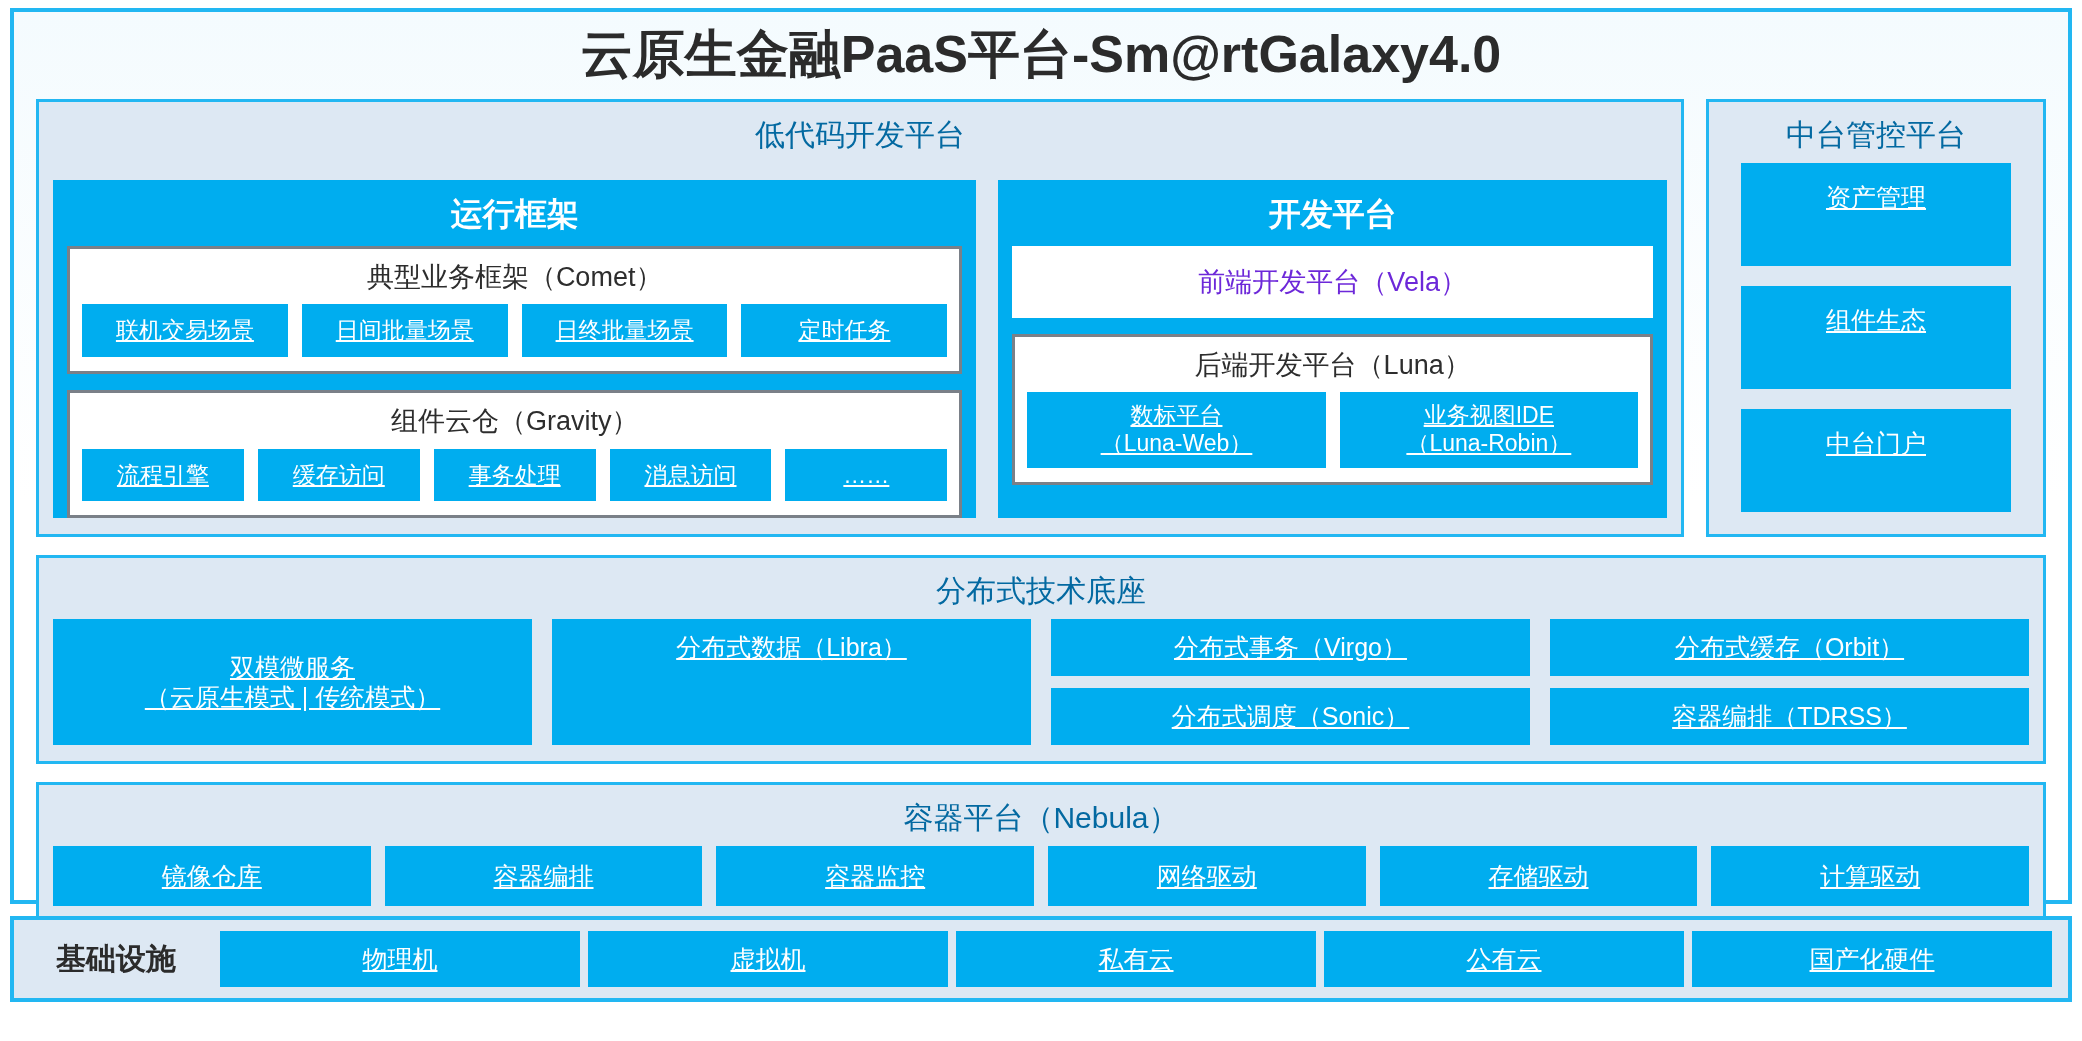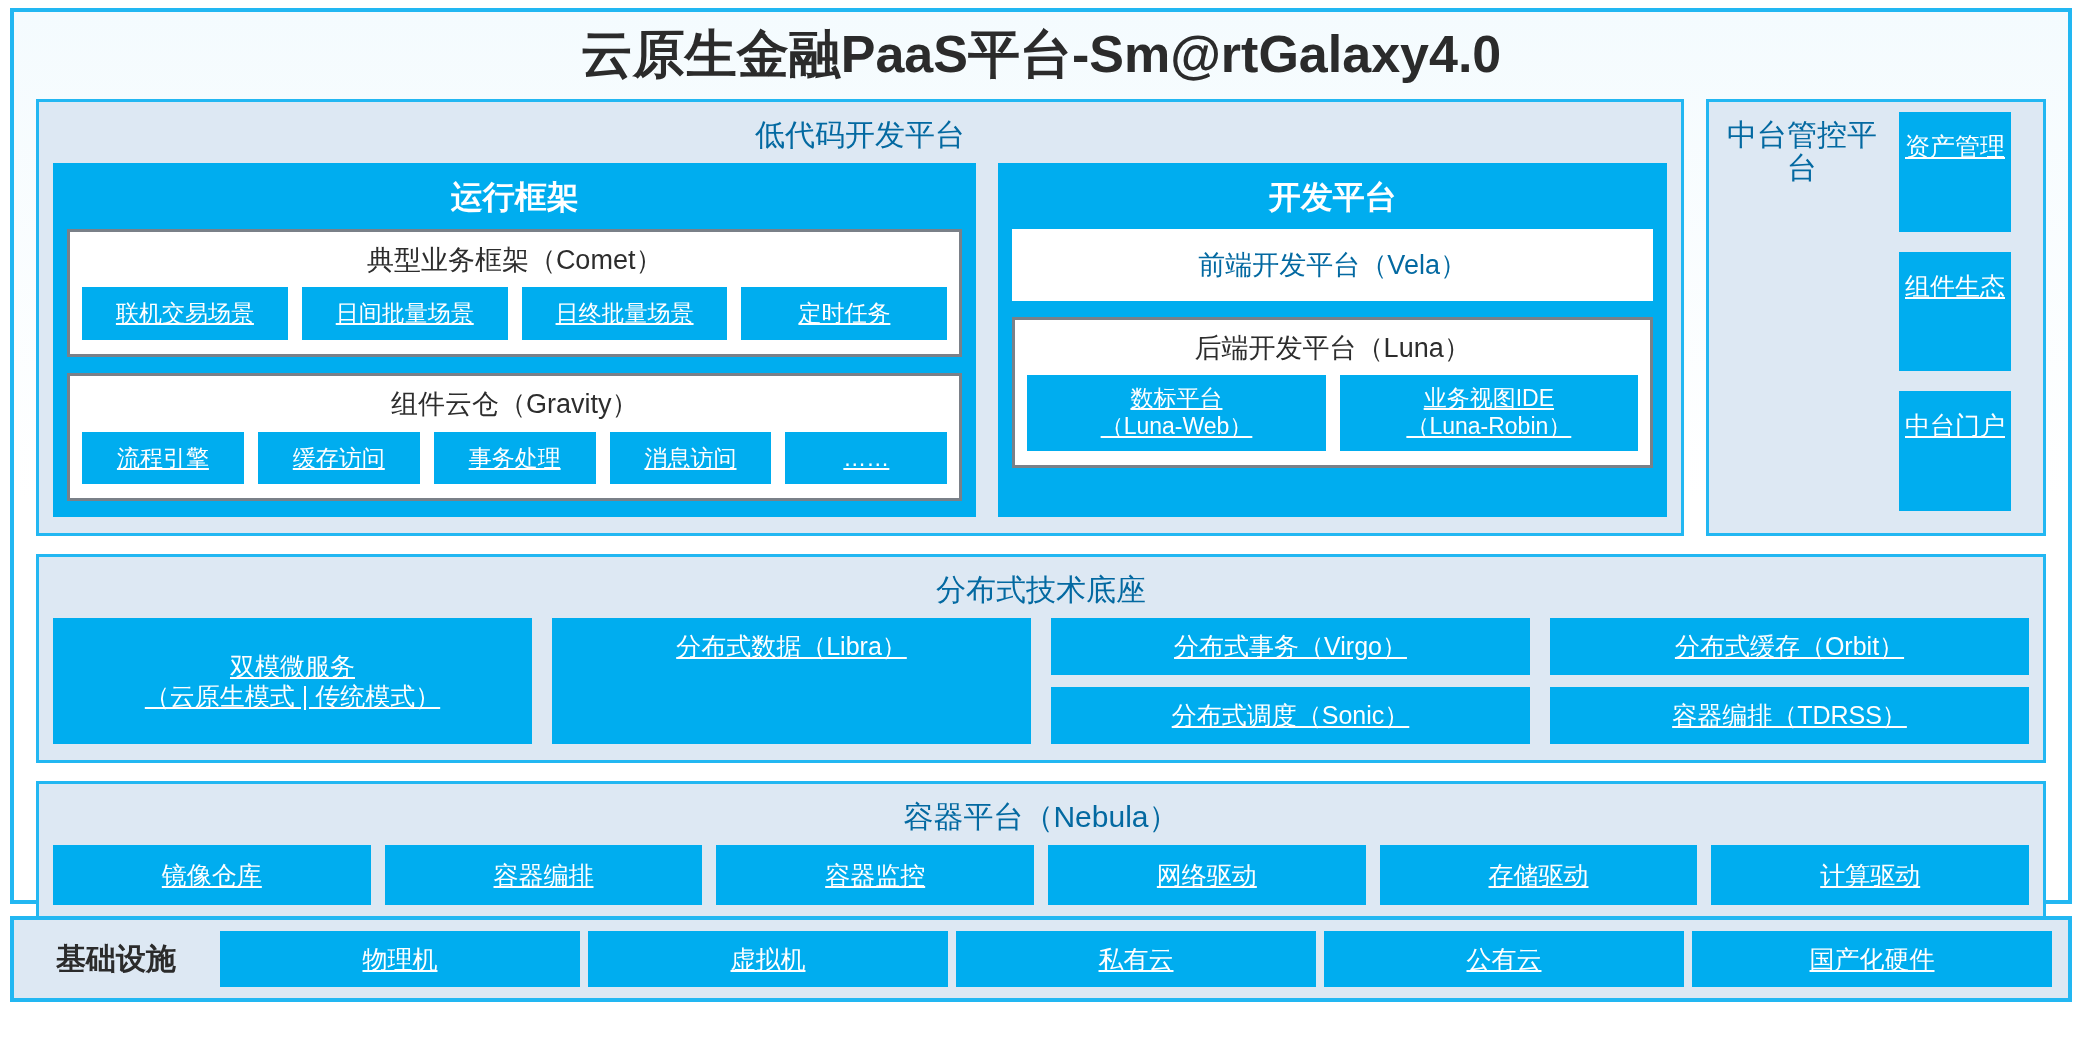--- a/index.html
+++ b/index.html
@@ -78,23 +78,24 @@
   .lowcode-body {
     display: flex;
     gap: 22px;
     align-items: stretch;
     flex: 1 1 auto;
   }
 
   .blue-card {
     background: #00ADEF;
     box-sizing: border-box;
-    padding: 12px 14px 16px 14px;
-    display: flex;
-    flex-direction: column;
+    padding: 12px 14px 0 14px;
+    display: flex;
+    flex-direction: column;
+    margin-top: 17px;
   }
   .blue-card-title {
     text-align: center;
     color: #ffffff;
     font-size: 32px;
     font-weight: bold;
     padding: 6px 0 14px 0;
     line-height: 1.05;
   }
 
@@ -141,30 +142,31 @@
     flex: 1 1 42%;
   }
   .runtime .white-box + .white-box { margin-top: 16px; }
 
   .vela-box {
     background: #ffffff;
     box-sizing: border-box;
     padding: 18px 10px;
     text-align: center;
     font-size: 27px;
-    color: #0369a1;
+    color: #6d28d9;
   }
   .luna-box {
     margin-top: 16px;
   }
 
   
   .midplat {
     flex: 0 0 340px;
     display: flex;
+    flex-direction: column;
   }
   .midplat .stack {
     display: flex;
     flex-direction: column;
     gap: 20px;
     flex: 1 1 auto;
     justify-content: center;
     padding: 0 18px 6px 18px;
   }
   .midplat .stack .chip {

